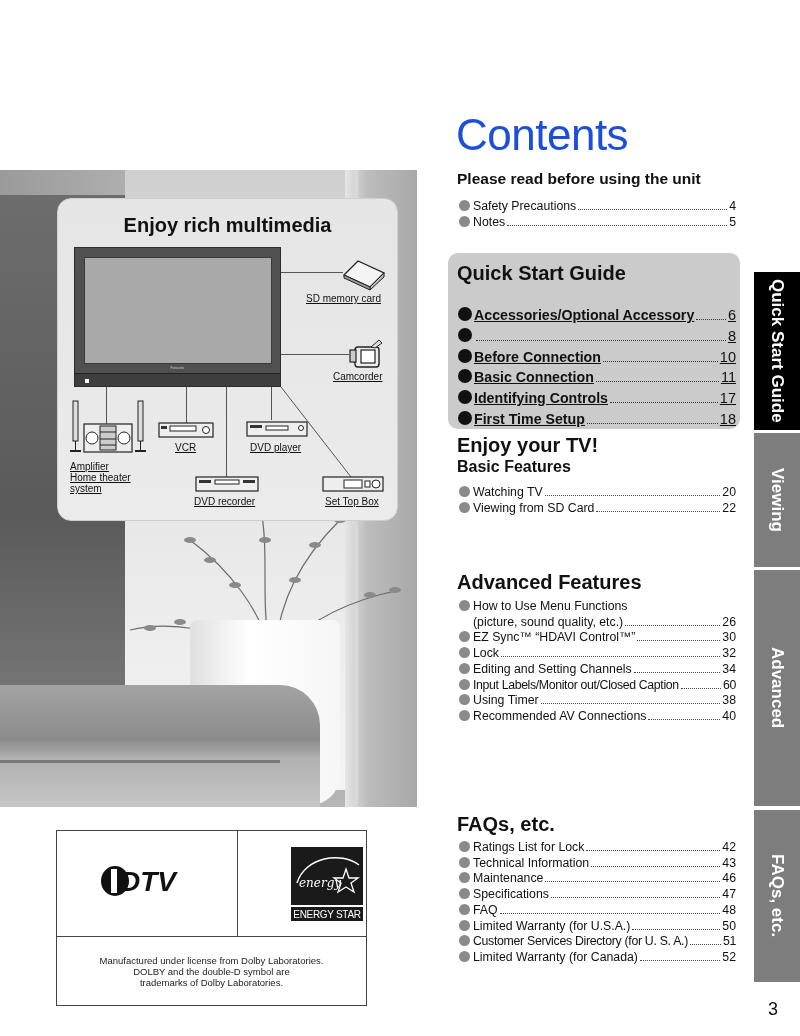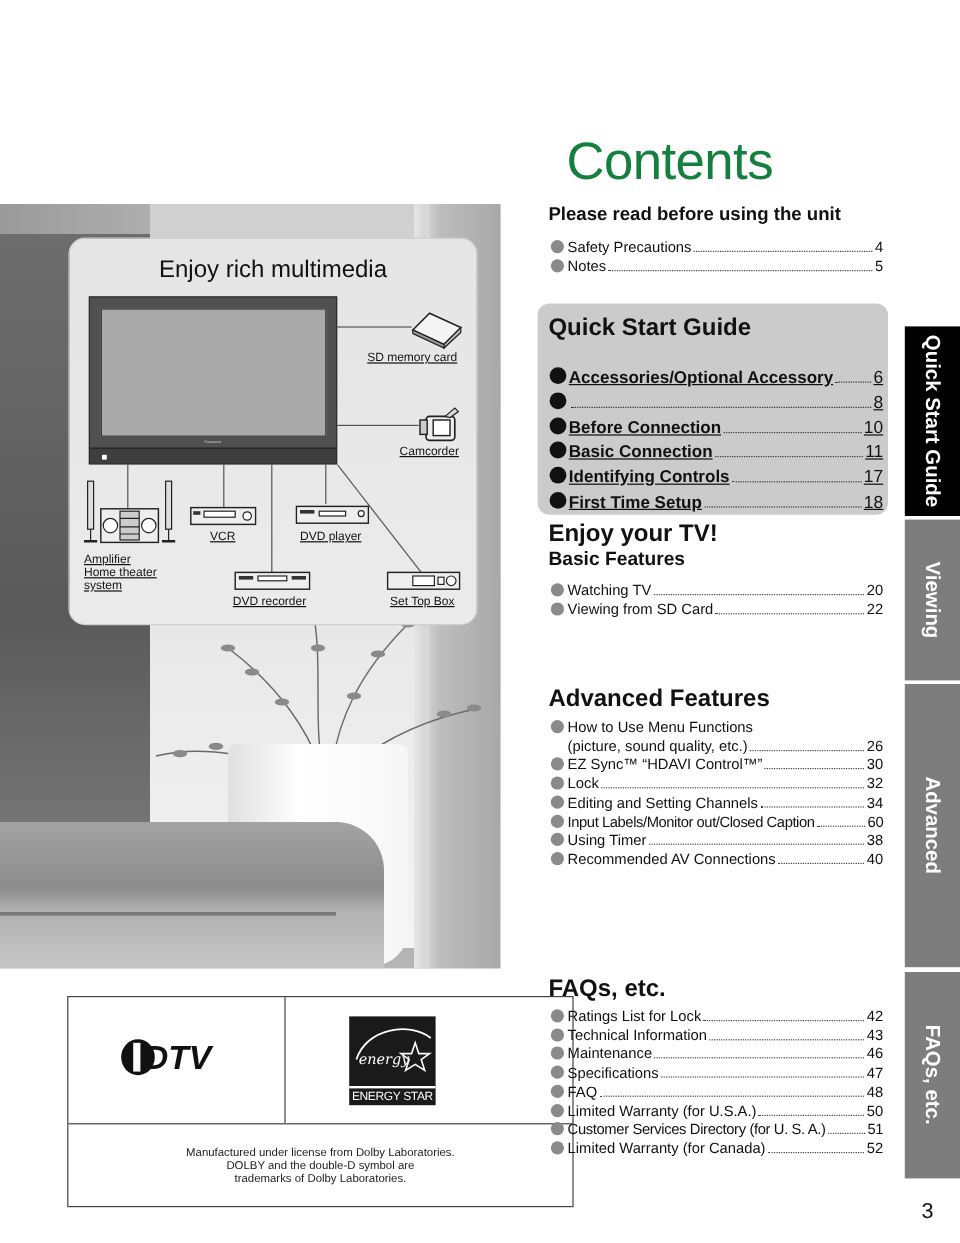--- a/index.html
+++ b/index.html
@@ -21,42 +21,42 @@
   .photo .sofa-seam { position:absolute; left:0; top:590px; width:280px; height:3px; background:#7a7a7a; }
   .photo .pot { position:absolute; left:190px; top:450px; width:150px; height:185px; background:linear-gradient(90deg,#e0e0e0,#ffffff 40%,#f6f6f6); border-radius: 8px 8px 30px 30px; }
   .photo .plant { position:absolute; left:110px; top:330px; width:300px; height:150px; }
 
   
   .card {
     position: absolute; left: 57px; top: 198px; width: 341px; height: 323px;
     background: linear-gradient(180deg, #e5e5e5 0%, #ebebeb 100%);
     border-radius: 14px; border: 1px solid #cfcfcf;
   }
-  .card-title { position:absolute; left:0; width:100%; top:15px; text-align:center; font-weight:normal; font-size:20px; color:#111; }
+  .card-title { position:absolute; left:0; width:100%; top:15px; text-align:center; font-weight:bold; font-size:20px; color:#111; }
   .tv { position:absolute; left:16px; top:48px; width:207px; height:140px; background:#505050; border:1px solid #2c2c2c; }
   .tv-screen { position:absolute; left:9px; top:9px; width:188px; height:107px; background:#a9a9a9; border:1px solid #3a3a3a; }
   .tv-bar { position:absolute; left:0; bottom:0; width:100%; height:13px; background:#3e3e3e; border-top:1px solid #222; }
   .tv-led { position:absolute; left:10px; bottom:3px; width:4px; height:4px; background:#fff; }
   .tv-brand { position:absolute; left:0; width:100%; top:118px; text-align:center; font-size:3px; color:#ccc; }
 
   .wire { position:absolute; background:#555; }
   .diag-label { position:absolute; font-size:10px; color:#111; line-height:11px;text-decoration:underline; }
   .device { position:absolute; }
 
   
-  .logos { position:absolute; left:56px; top:830px; width:422px; height:176px; border:1px solid #444; }
+  .logos { position:absolute; left:56px; top:830px; width:311px; height:176px; border:1px solid #444; }
   .logos .vdiv { position:absolute; left:180px; top:0; width:1px; height:105px; background:#444; }
   .logos .hdiv { position:absolute; left:0; top:105px; width:100%; height:1px; background:#444; }
   .hdtv { position:absolute; left:42px; top:30px; width:100px; height:40px; }
   .estar { position:absolute; left:234px; top:16px; width:72px; height:74px; background:#1a1a1a; }
   .estar-label { position:absolute; left:0; bottom:0; width:100%; height:16px; line-height:16px; text-align:center; color:#fff; font-size:10px; letter-spacing:-0.3px; border-top:2px solid #fff; }
   .dolby { position:absolute; left:0; top:124px; width:100%; text-align:center; font-size:9.5px; line-height:11px; color:#222; }
 
   
-  .contents-title { position:absolute; left:456px; top:110px; font-size:44px; font-weight:normal; color:#15803d; letter-spacing:-0.5px;margin-left:16px; }
+  .contents-title { position:absolute; left:456px; top:110px; font-size:44px; font-weight:normal; color:#1d4ed8; letter-spacing:-0.5px; }
   .sec-heading { position:absolute; left:457px; font-weight:bold; color:#111; }
   .toc { position:absolute; left:459px; width:277px; list-style:none; }
   .toc li { display:flex; align-items:baseline; font-size:12.3px; line-height:15.7px; color:#111; white-space:nowrap; }
   .toc li .bullet { display:inline-block; width:11px; height:11px; border-radius:50%; background:#8a8a8a; margin-right:3px; flex:0 0 auto; position:relative; top:1px; }
   .toc li .dots { flex:1 1 auto; border-bottom:1.5px dotted #444; margin:0 2px 3px 2px; min-width:6px; }
   .toc li .pg { flex:0 0 auto; }
   .toc li.cont { padding-left:14px; }
 
   .qsg-box { position:absolute; left:448px; top:253px; width:292px; height:176px; background:#cbcbcb; border-radius:10px; }
   .qsg-list { position:absolute; left:458px; top:305px; width:278px; list-style:none;text-decoration:underline; }

